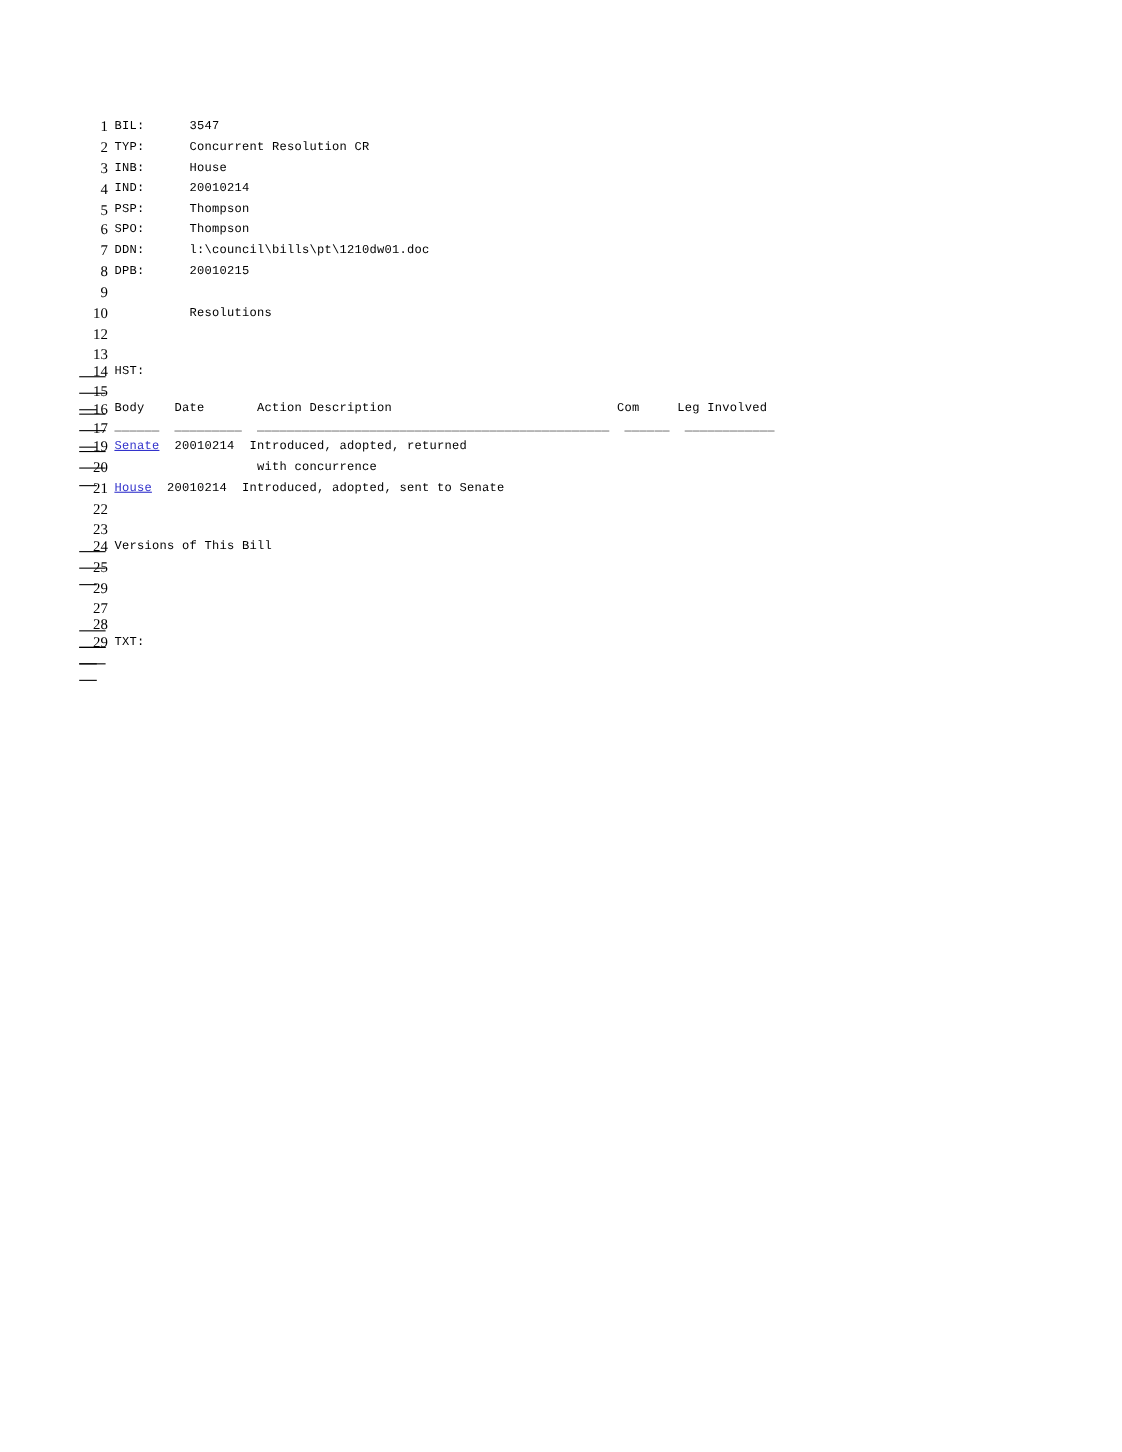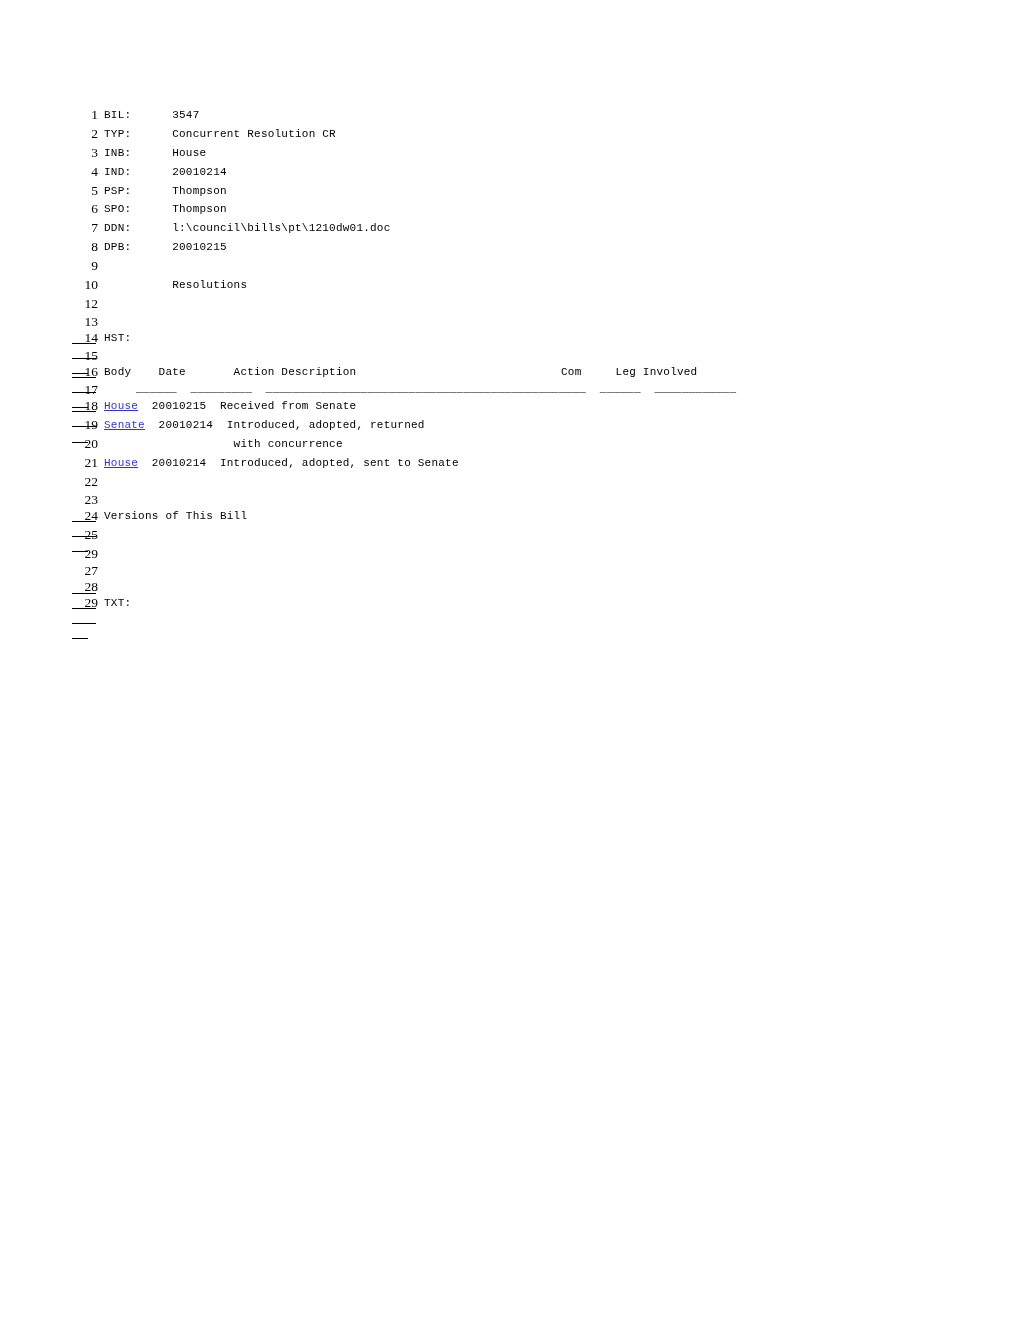--- a/index.html
+++ b/index.html
@@ -64,21 +64,20 @@
     white-space: pre;
   }
 
   .lnk {
     color: #3333cc;
     text-decoration: underline;
   }
 
   .rule {
     color: #000000;
-    margin-left: 32px;
   }
 </style>
 </head>
 <body>
 
 <div id="doc-page">
 
   <div id="listing">
 
     <div class="ln-row">
@@ -154,24 +153,20 @@
     <div class="ln-row">
       <span class="ln-num">16</span>
       <span class="ln-text">Body    Date       Action Description                              Com     Leg Involved</span>
     </div>
 
     <div class="ln-row tight">
       <span class="ln-num">17</span>
       <span class="ln-text rule">______  _________  _______________________________________________  ______  ____________</span>
     </div>
 
-    <div class="ln-row">
-      <span class="ln-num">18</span>
-      <span class="ln-text"><a class="lnk" href="#">House</a><span>  20010215  Received from Senate</span></span>
-    </div>
 
     <div class="ln-row">
       <span class="ln-num">19</span>
       <span class="ln-text"><a class="lnk" href="#">Senate</a><span>  20010214  Introduced, adopted, returned</span></span>
     </div>
 
     <div class="ln-row">
       <span class="ln-num">20</span>
       <span class="ln-text">                   with concurrence</span>
     </div>

